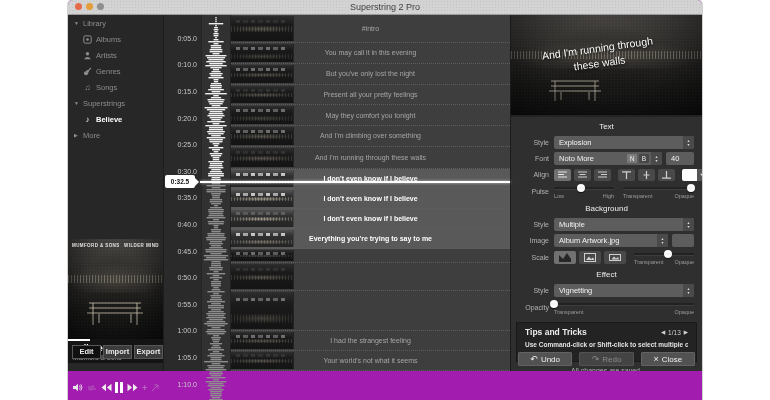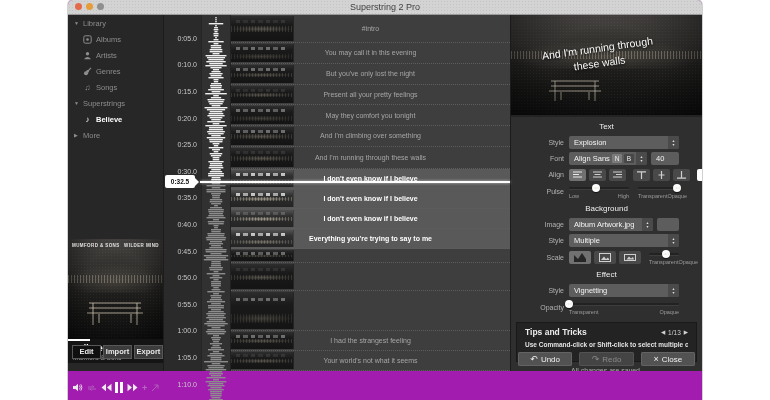--- a/index.html
+++ b/index.html
@@ -53,21 +53,21 @@
   .clip.sel{background:#595959;}
   .clip.sel .ltext{color:#fff;font-weight:bold;}
   .clip.sel .thumb{filter:brightness(1.8);}
   .playline{position:absolute;left:36px;right:0;top:166px;height:1.5px;background:#fff;box-shadow:0 0 3px rgba(255,255,255,.7);z-index:5;}
   .playtag{position:absolute;left:1px;top:160px;width:30px;height:13px;background:#fff;border-radius:2px;z-index:6;display:flex;align-items:center;justify-content:center;font-size:6.5px;font-weight:bold;color:#111;}
   .playtag::after{content:'';position:absolute;right:-4px;top:2.5px;border-left:4px solid #fff;border-top:4px solid transparent;border-bottom:4px solid transparent;}
   
   .rpanel{flex:1;background:#2f2f2f;border-left:1px solid #1b1b1b;position:relative;overflow:hidden;}
   .preview{height:100px;position:relative;overflow:hidden;background:#1a1a1a;border-bottom:2px solid #232323;}
   .pv-lyric{position:absolute;left:6%;right:14%;top:26%;text-align:center;transform:rotate(-8deg);color:#fafafa;font-size:10.5px;line-height:1.4;text-shadow:0 1px 3px rgba(0,0,0,.9);}
-  .controls{padding:0 23px;}
+  .controls{padding:0 8px;}
   .sec-title{text-align:center;font-size:8px;color:#efefef;margin-top:4px;height:12px;line-height:12px;}
   .prow{display:flex;align-items:center;margin-top:3px;height:13px;}
   .prow.tall{height:15px;}
   .plabel{width:30px;text-align:right;margin-right:5px;font-size:7px;color:#b2b2b2;flex:none;}
   .dd{flex:1;height:13px;background:#5d5d5d;border-radius:2px;display:flex;align-items:center;overflow:hidden;cursor:pointer;}
   .dtext{flex:1;padding-left:5px;font-size:7.5px;color:#f4f4f4;white-space:nowrap;}
   .stepper{width:11px;height:13px;background:#4a4a4a;display:flex;flex-direction:column;align-items:center;justify-content:center;flex:none;color:#dcdcdc;}
   .stepper span{font-size:3.5px;line-height:4px;}
   .mini{width:10px;height:9px;margin-right:2px;background:#474747;color:#eee;font-size:6.5px;line-height:9px;text-align:center;border-radius:1px;flex:none;cursor:pointer;}
   .mini.on{background:#7b7b7b;}
@@ -553,21 +553,21 @@
             <div class="dtext">Explosion</div>
             <div class="stepper">
                 <span>▲</span>
                 <span>▼</span>
               </div>
           </div>
         </div>
         <div class="prow">
           <div class="plabel">Font</div>
           <div class="dd">
-            <div class="dtext">Align Sans</div>
+            <div class="dtext">Noto More</div>
             <div class="mini on">N</div>
             <div class="mini">B</div>
             <div class="stepper">
                 <span>▲</span>
                 <span>▼</span>
               </div>
           </div>
           <div class="dd size-dd">
             <div class="dtext">40</div>
             <div class="stepper">
@@ -640,41 +640,41 @@
             <div class="thumb" style="left: 96%;"></div>
             <div class="slabels">
                 <span>Transparent</span>
                 <span>Opaque</span>
               </div>
           </div>
         </div>
 
         <div class="sec-title">Background</div>
         <div class="prow">
+          <div class="plabel">Style</div>
+          <div class="dd">
+            <div class="dtext">Multiple</div>
+            <div class="stepper">
+                <span>▲</span>
+                <span>▼</span>
+              </div>
+          </div>
+        </div>
+        <div class="prow">
           <div class="plabel">Image</div>
           <div class="dd">
             <div class="dtext">Album Artwork.jpg</div>
             <div class="stepper">
                 <span>▲</span>
                 <span>▼</span>
               </div>
           </div>
           <div class="dd size-dd" style="width:22px;">
             <div class="dtext"></div>
             <div class="swatch-dd" style="background:transparent;">▼</div>
-          </div>
-        </div>
-        <div class="prow">
-          <div class="plabel">Style</div>
-          <div class="dd">
-            <div class="dtext">Multiple</div>
-            <div class="stepper">
-                <span>▲</span>
-                <span>▼</span>
-              </div>
           </div>
         </div>
         <div class="prow tall">
           <div class="plabel">Scale</div>
           <div class="abtn sbtn on">
             <svg width="12" height="9" viewBox="0 0 12 9">
                 <path d="M0 9 L0 2 L4 6 L8 0 L12 6 L12 9 Z" fill="#262626"></path>
               </svg>
           </div>
           <div class="abtn sbtn">

